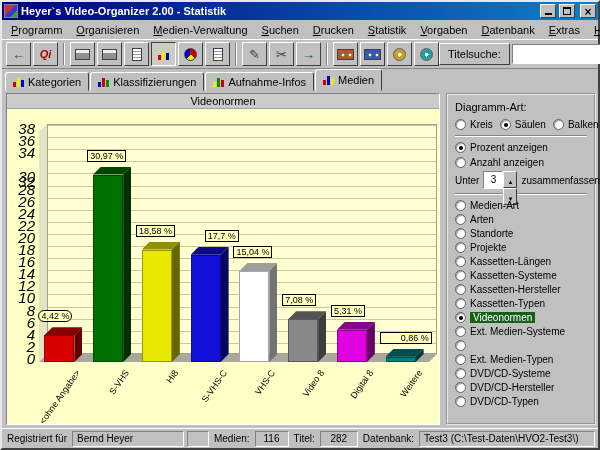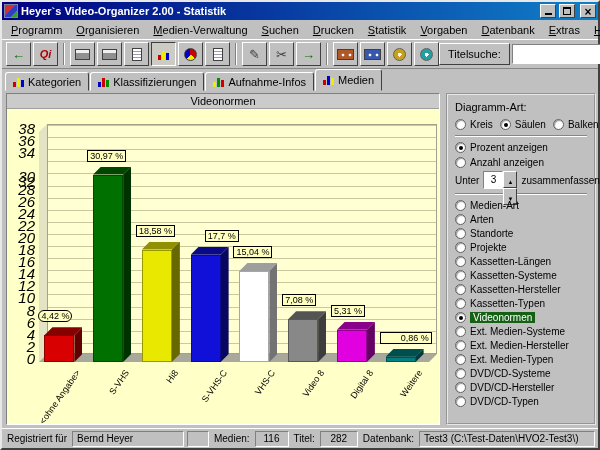--- a/index.html
+++ b/index.html
@@ -441,21 +441,20 @@
           <div class="radio-item">
             <span class="radio checked"></span>
             <span class="radio-label selected">Videonormen</span>
           </div>
           <div class="radio-item">
             <span class="radio"></span>
             <span class="radio-label">Ext. Medien-Systeme</span>
           </div>
           <div class="radio-item">
             <span class="radio"></span>
-            <span class="radio-label">Ext. Medien-Hersteller</span>
           </div>
           <div class="radio-item">
             <span class="radio"></span>
             <span class="radio-label">Ext. Medien-Typen</span>
           </div>
           <div class="radio-item">
             <span class="radio"></span>
             <span class="radio-label">DVD/CD-Systeme</span>
           </div>
           <div class="radio-item">

